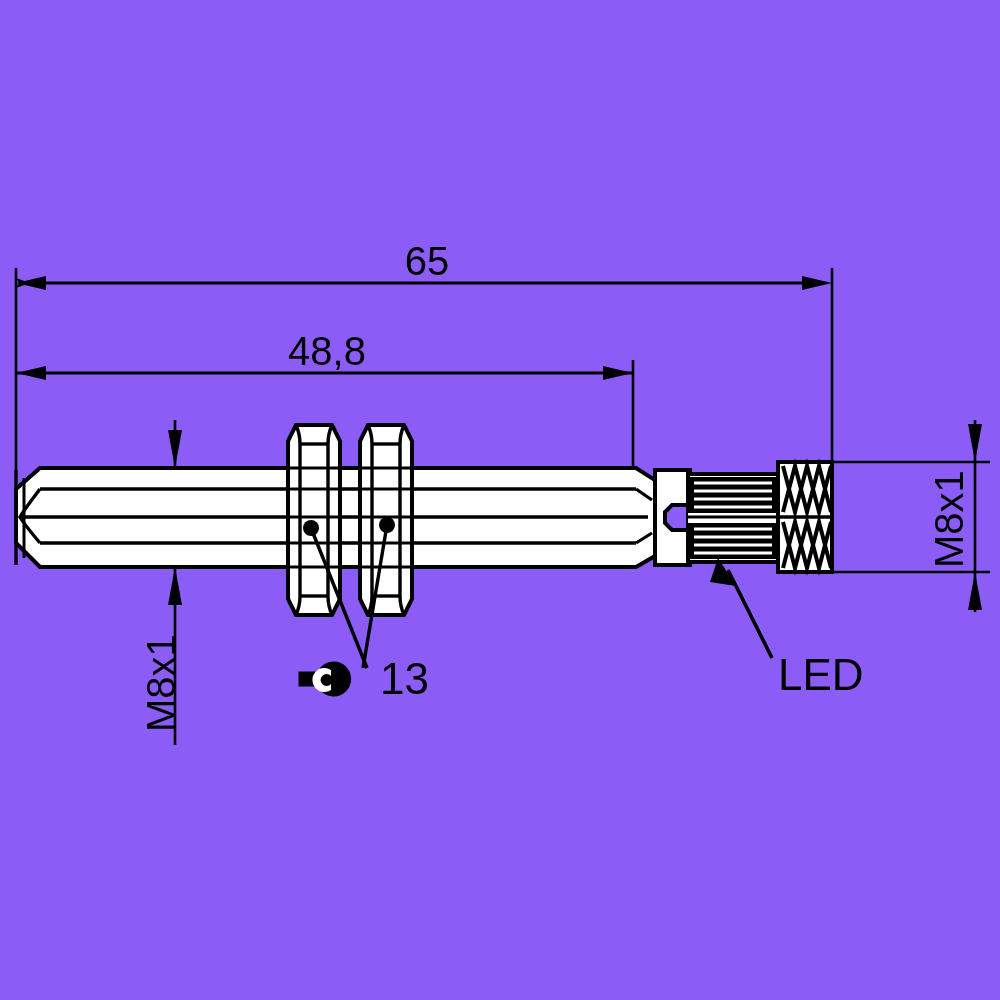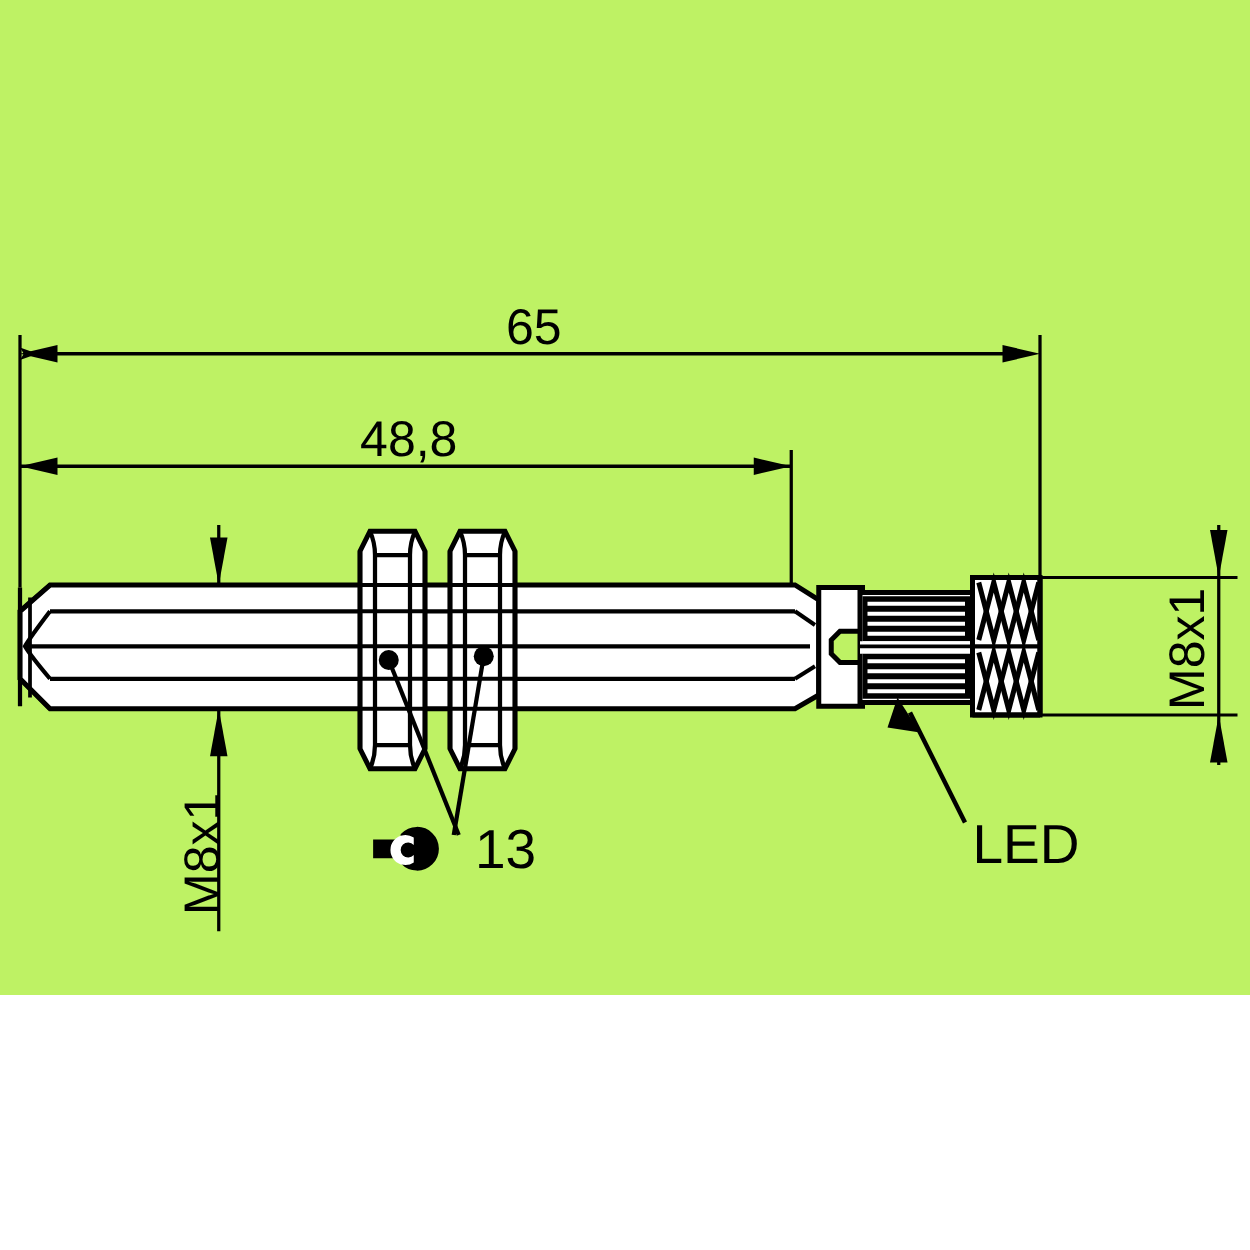--- a/index.html
+++ b/index.html
@@ -9,22 +9,22 @@
   }
   body {
     width: 1000px;
     height: 1000px;
     font-family: "Liberation Sans", sans-serif;
     overflow: hidden;
   }
   #drawing-root {
     position: relative;
     width: 1000px;
-    height: 796px;
-    background: #bef264;
+    height: 1000px;
+    background: #8b5cf6;
   }
   svg#tech-drawing {
     display: block;
     width: 1000px;
     height: 1000px;
   }
   .dim-text {
     font-family: "Liberation Sans", sans-serif;
     font-size: 40px;
     fill: #000000;

